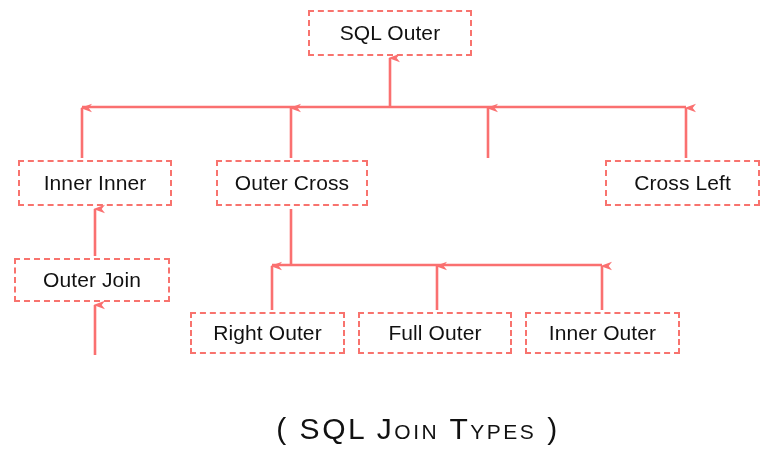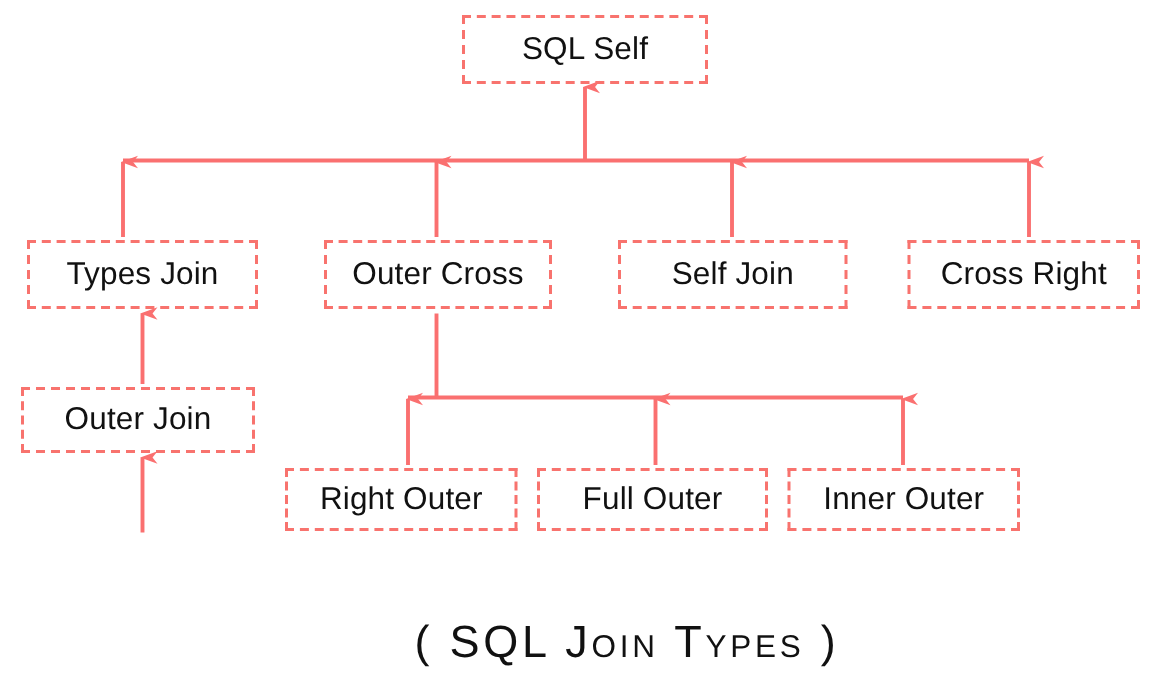--- a/index.html
+++ b/index.html
@@ -82,37 +82,34 @@
     <line x1="95" y1="355" x2="95" y2="305" stroke="#fa7070" stroke-width="2.6" marker-end="url(#arrowUp)"></line>
 
     <line x1="291" y1="265" x2="291" y2="209" stroke="#fa7070" stroke-width="2.6"></line>
     <line x1="272" y1="265" x2="602" y2="265" stroke="#fa7070" stroke-width="2.6"></line>
     <line x1="272" y1="310" x2="272" y2="266" stroke="#fa7070" stroke-width="2.6" marker-end="url(#arrowUp)"></line>
     <line x1="437" y1="310" x2="437" y2="266" stroke="#fa7070" stroke-width="2.6" marker-end="url(#arrowUp)"></line>
     <line x1="602" y1="310" x2="602" y2="266" stroke="#fa7070" stroke-width="2.6" marker-end="url(#arrowUp)"></line>
   </svg>
 
   <div class="node" style="left:308px; top:10px; width:164px; height:46px;">
-    <span>SQL Self</span>
+    <span>SQL Outer</span>
   </div>
 
   <div class="node" style="left:18px; top:160px; width:154px; height:46px;">
-    <span>Types Join</span>
+    <span>Inner Inner</span>
   </div>
 
   <div class="node" style="left:216px; top:160px; width:152px; height:46px;">
     <span>Outer Cross</span>
   </div>
 
-  <div class="node" style="left:412px; top:160px; width:153px; height:46px;">
-    <span>Self Join</span>
-  </div>
 
   <div class="node" style="left:605px; top:160px; width:155px; height:46px;">
-    <span>Cross Right</span>
+    <span>Cross Left</span>
   </div>
 
   <div class="node" style="left:14px; top:258px; width:156px; height:44px;">
     <span>Outer Join</span>
   </div>
 
   <div class="node" style="left:190px; top:312px; width:155px; height:42px;">
     <span>Right Outer</span>
   </div>
 

